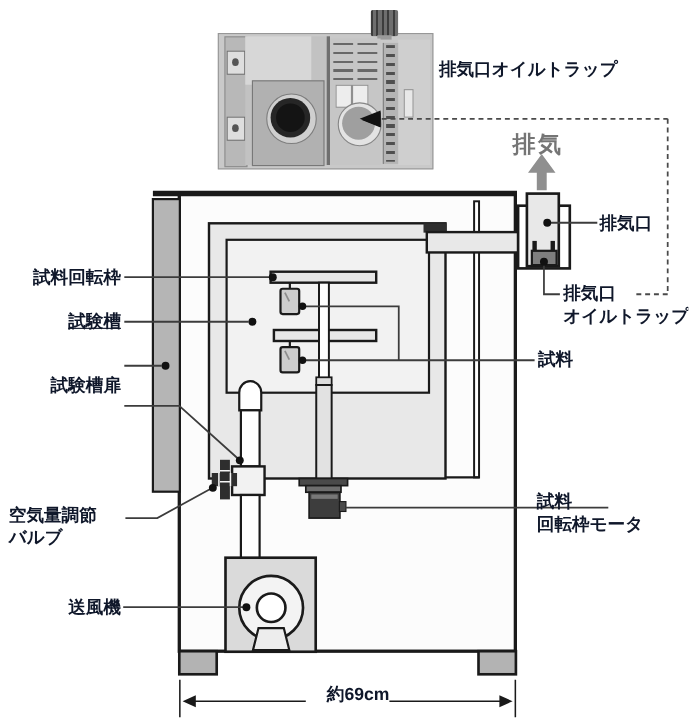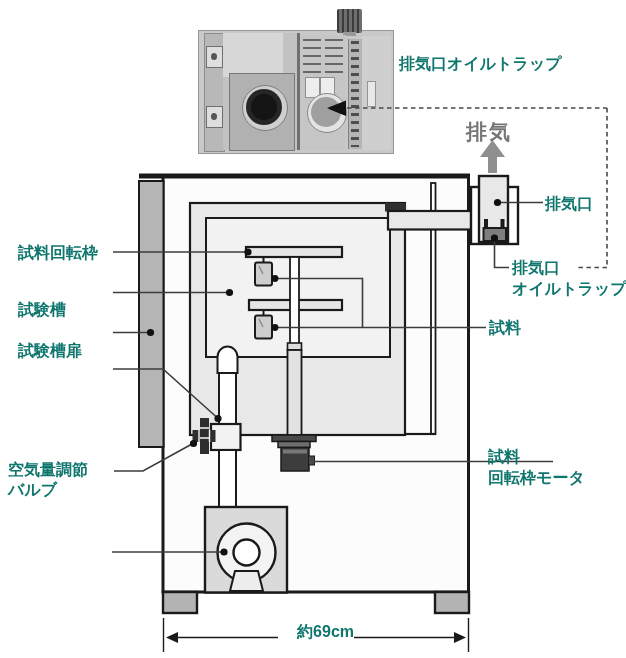--- a/index.html
+++ b/index.html
@@ -3,23 +3,23 @@
 <meta charset="utf-8">
 <style>
   html,body{margin:0;padding:0;background:#ffffff;}
   #stage{
     position:relative;width:626px;height:658px;background:#ffffff;overflow:hidden;
     font-family:"Liberation Sans","DejaVu Sans",sans-serif;
   }
   #diagram-svg{position:absolute;left:0;top:0;}
   .lbl{
     position:absolute;font-weight:bold;font-size:16px;line-height:20px;
-    color:#0f766e;white-space:pre;letter-spacing:0px;
+    color:#0f172a;white-space:pre;letter-spacing:0px;
   }
-  .lbl.right{width:92px;left:18px;}
+  .lbl.right{text-align:right;width:92px;left:18px;}
   .lbl.small-lh{line-height:21px;}
   #exhaust-word{font-size:21px;color:#757575;letter-spacing:2px;}
   #dim-label{width:76px;text-align:right;}
   
   #photo{position:absolute;left:198px;top:30px;width:194px;height:122px;
          background:#c9c9c9;border:1px solid #979797;}
   #photo .abs{position:absolute;}
   #knob{left:138px;top:-22px;width:25px;height:24px;background:#5a5a5a;border-radius:2px;
         background-image:repeating-linear-gradient(90deg,#3c3c3c 0 2px,#6e6e6e 2px 5px);}
   #knob-stem{left:144px;top:1px;width:13px;height:4px;background:#9a9a9a;}
@@ -200,23 +200,24 @@
   <div class="lbl small-lh" style="left:512px;top:257px;">排気口
 オイルトラップ</div>
 
   <div class="lbl" style="left:489px;top:318px;">試料</div>
 
   <div class="lbl small-lh" style="left:488px;top:446px;">試料
 回転枠モータ</div>
 
   <div class="lbl right" style="top:243px;">試料回転枠</div>
 
-  <div class="lbl right" style="top:300px;">試験槽</div>
+  <div class="lbl right" style="top:283px;text-decoration:underline;">試験槽</div>
 
   <div class="lbl right" style="top:341px;">試験槽扉</div>
 
 
   <div class="lbl" style="left:8px;top:460px;">空気量調節
 バルブ</div>
 
+  <div class="lbl right" style="top:543px;">送風機</div>
 
   <div class="lbl" id="dim-label" style="left:278px;top:622px;">約69cm</div>
 </div>
 
 </body></html>

